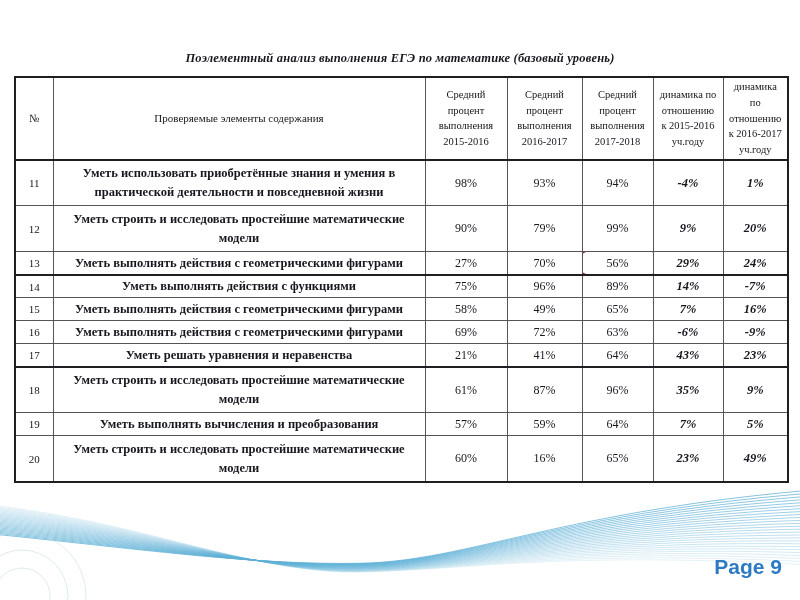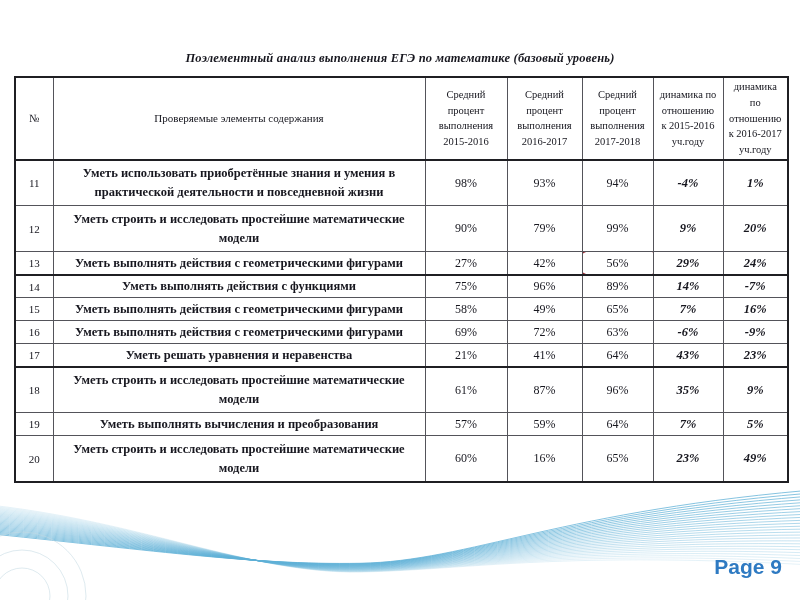--- a/index.html
+++ b/index.html
@@ -109,21 +109,21 @@
           <td class="c-pct">90%</td>
           <td class="c-pct">79%</td>
           <td class="c-pct">99%</td>
           <td class="c-dyn">9%</td>
           <td class="c-dyn">20%</td>
         </tr>
         <tr class="thick-below">
           <td class="c-num">13</td>
           <td class="c-content">Уметь выполнять действия с геометрическими фигурами</td>
           <td class="c-pct">27%</td>
-          <td class="c-pct">42%</td>
+          <td class="c-pct">70%</td>
           <td class="c-pct circled">56%</td>
           <td class="c-dyn">29%</td>
           <td class="c-dyn">24%</td>
         </tr>
         <tr>
           <td class="c-num">14</td>
           <td class="c-content">Уметь выполнять действия с функциями</td>
           <td class="c-pct">75%</td>
           <td class="c-pct">96%</td>
           <td class="c-pct">89%</td>

